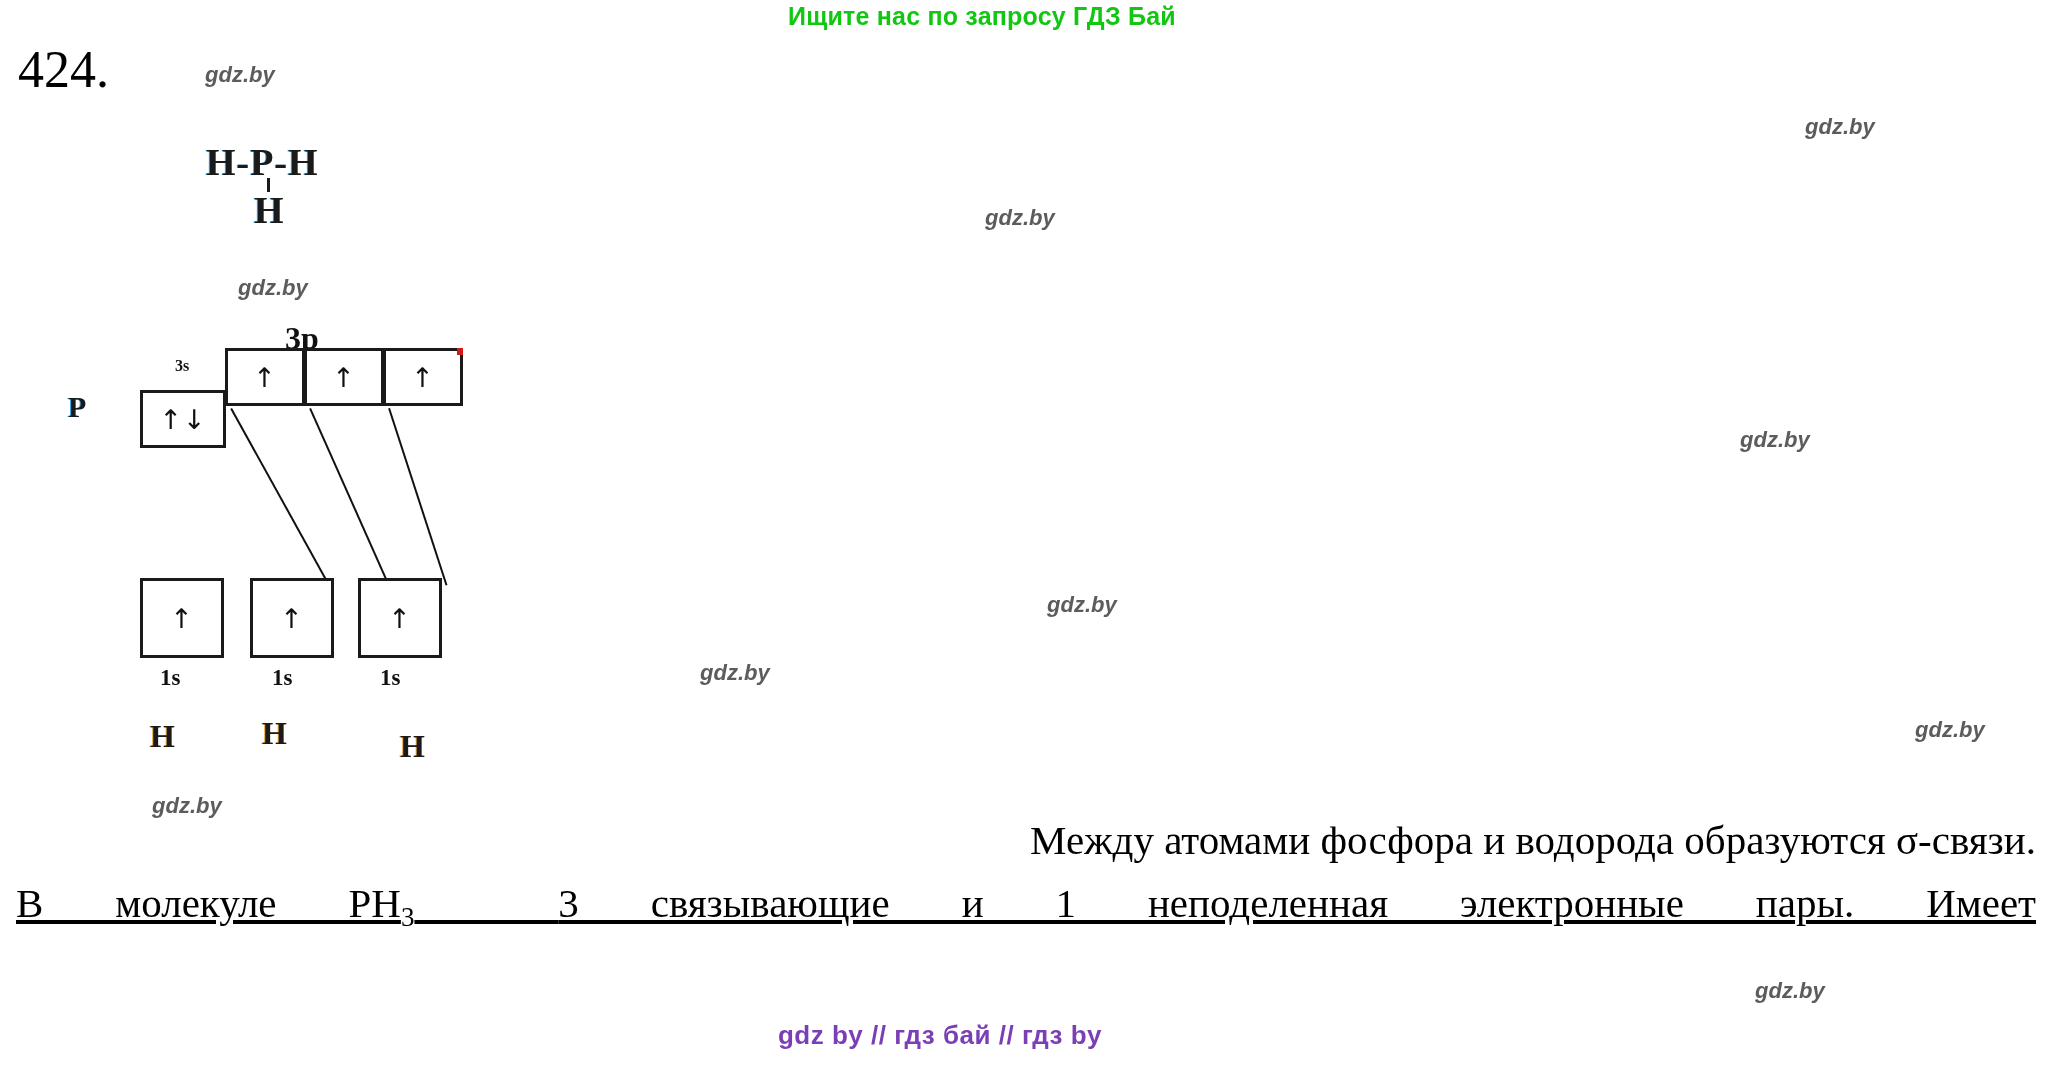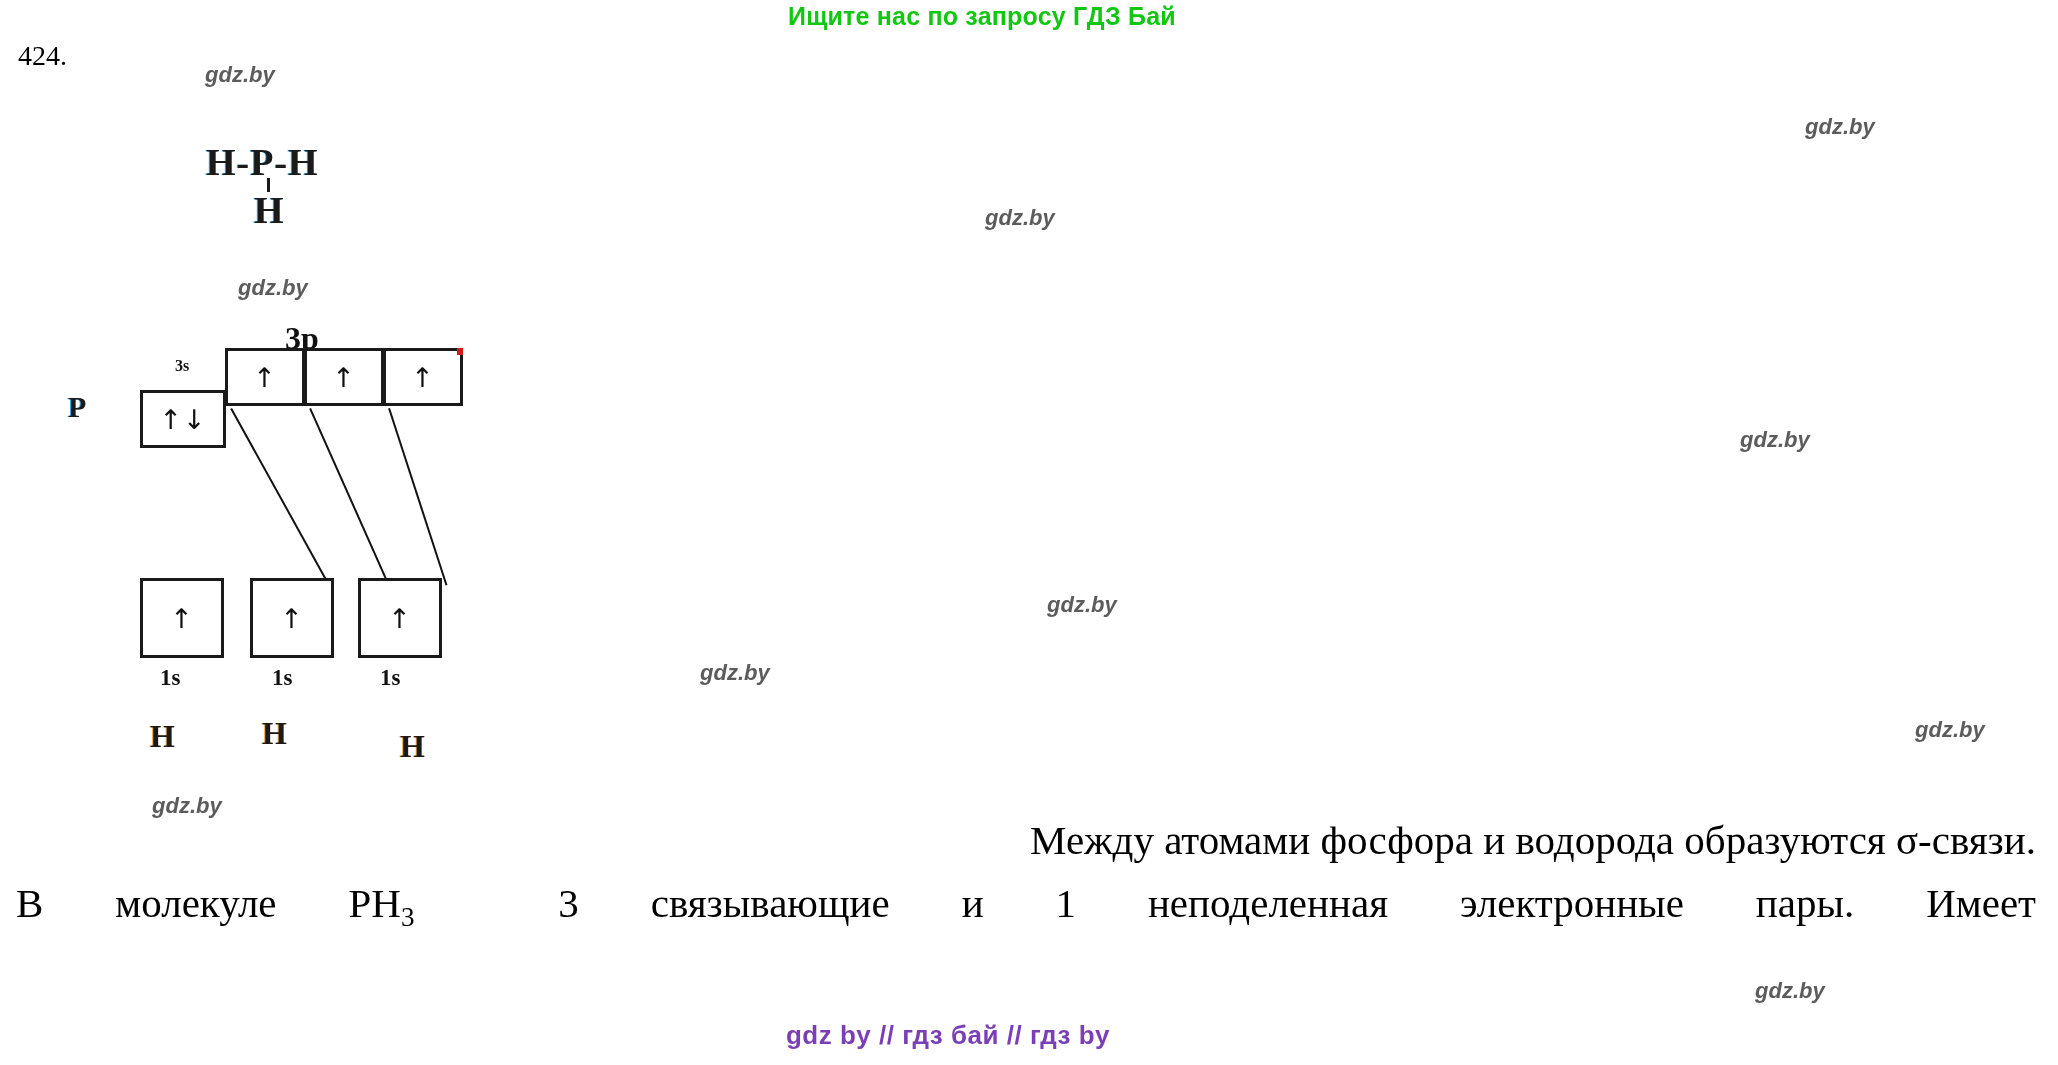--- a/index.html
+++ b/index.html
@@ -38,21 +38,21 @@
     color: #5c5c5c;
     white-space: nowrap;
     font-style: italic;
   }
 
   
   .task-number {
     position: absolute;
     left: 18px;
     top: 40px;
-    font-size: 28px;
+    font-size: 52px;
     color: #000;
     font-family: "Liberation Serif", serif;
   }
 
   
   .struct {
     position: absolute;
     left: 170px;
     top: 140px;
     font-family: "Liberation Serif", serif;
@@ -176,37 +176,36 @@
     color: #000;
     font-family: "Liberation Serif", serif;
     line-height: 1.25;
   }
   .para-1 { top: 815px; width: 2020px; text-align: right; }
   .para-2 {
     top: 878px;
     width: 2020px;
     text-align: justify;
   }
-  .para-2 .l1 { display: block; text-align: justify; text-align-last: justify; }
+  .para-2 .l1 { display: block; text-align: justify; text-align-last: justify; text-decoration: underline; }
   .para-2 .l2 { display: block; }
   sub { font-size: 0.66em; }
 
   
   .footer {
     position: absolute;
     left: 0;
     top: 1020px;
     width: 1880px;
     text-align: center;
     font-family: "Liberation Sans", sans-serif;
     font-weight: bold;
     font-size: 26px;
     color: #7b3fb5;
     letter-spacing: 0.5px;
-    padding-left: 8px;
   }
 </style>
 </head>
 <body>
 
 <div class="top-banner">Ищите нас по запросу ГДЗ Бай</div>
 
 <div class="task-number">424.</div>
 
 <div class="struct">

